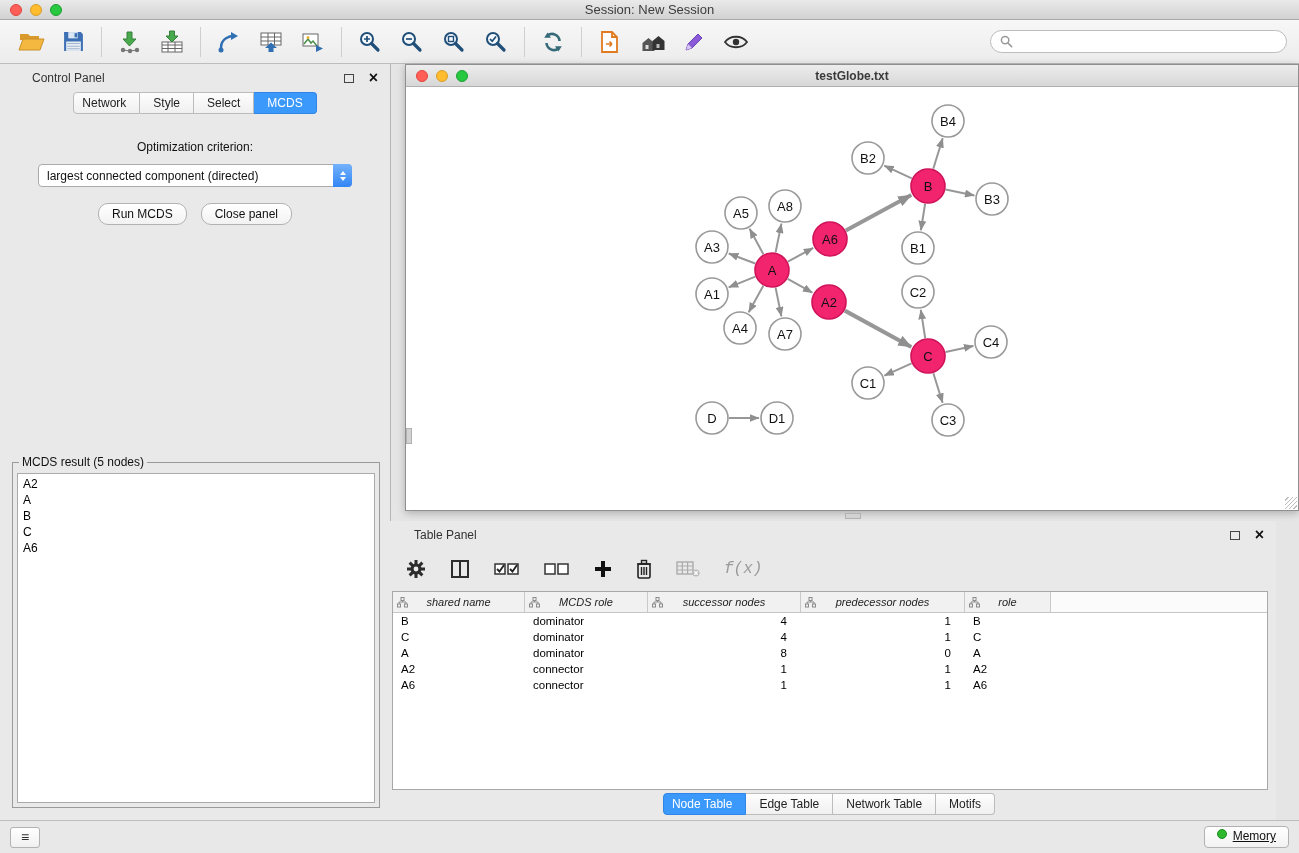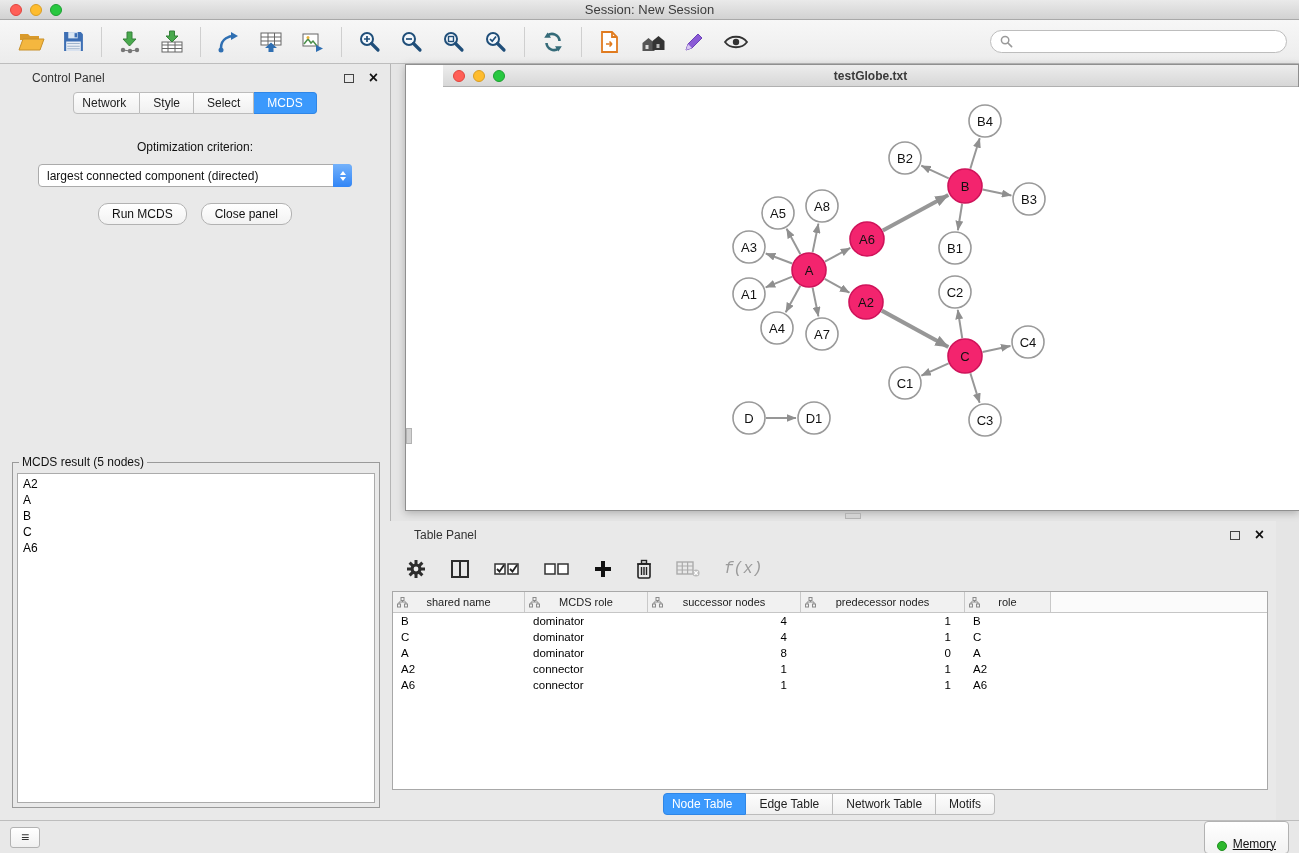--- a/index.html
+++ b/index.html
@@ -57,57 +57,57 @@
     font-size:12px; color:#111; padding:3px 13px; }
 
   fieldset.result { position:absolute; left:12px; right:10px; top:391px; bottom:12px;
     border:1px solid #9a9a9a; padding:4px; }
   fieldset.result legend { font-size:12px; color:#111; padding:0 3px; margin-left:2px; }
   .result-list { width:100%; height:100%; background:#fff; border:1px solid #ababab; overflow:auto; padding:2px 5px; }
   .result-item { font-size:12px; line-height:16px; color:#000; }
 
   
   .network-window { position:absolute; left:405px; top:64px; width:894px; height:447px;
-    background:#fff; border:1px solid #8f8f8f; box-shadow:0 2px 8px rgba(0,0,0,0.25);padding-left:37px; }
+    background:#fff; border:1px solid #8f8f8f; box-shadow:0 2px 8px rgba(0,0,0,0.25); }
   .nw-titlebar { height:22px; background:linear-gradient(#ededed,#d7d7d7); border-bottom:1px solid #b0b0b0;
     display:flex; align-items:center; position:relative; }
   .nw-title { position:absolute; left:0; right:0; text-align:center; font-size:12px; font-weight:bold; color:#3a3a3a; }
   .nw-canvas { position:relative; width:892px; height:423px; background:#fff; }
   .nw-canvas svg { position:absolute; left:0; top:0; }
   .nw-grip { position:absolute; right:1px; bottom:1px; width:12px; height:12px;
     background:repeating-linear-gradient(135deg,#fff 0 2px,#bdbdbd 2px 3px); }
 
   .split-h1 { position:absolute; left:406px; top:428px; width:6px; height:16px; background:#d2d2d2; border:1px solid #b2b2b2; }
   .split-h2 { position:absolute; left:845px; top:513px; width:16px; height:6px; background:#d2d2d2; border:1px solid #b2b2b2; }
 
   
   .table-panel { position:absolute; left:382px; top:521px; width:894px; bottom:33px; background:#e9e9e9; }
   .tp-toolbar { height:40px; display:flex; align-items:center; gap:24px; padding:0 24px; }
   .fx { font-family:Liberation Mono, monospace; font-style:italic; font-size:16px; color:#9b9b9b; }
   .tp-table { position:absolute; left:10px; right:8px; top:70px; bottom:30px; background:#fff;
     border:1px solid #a8a8a8; overflow:hidden; }
   .tbl-header { display:flex; background:#f1f1f1; border-bottom:1px solid #c6c6c6; height:21px; }
   .th { position:relative; font-size:11px; display:flex; align-items:center; justify-content:center;
-    border-right:1px solid #c9c9c9; color:#222; }
+    border-right:1px solid #c9c9c9; color:#222;font-style:italic; }
   .th svg { position:absolute; left:4px; top:5px; }
   .th.fill { flex:1; border-right:none; background:#fbfbfb; }
   .tbl-row { display:flex; height:16px; align-items:center; }
   .td { font-size:11.5px; color:#000; padding:0 8px; overflow:hidden; white-space:nowrap; }
   .td.r { text-align:right; padding-right:14px; }
   .tp-tabs { position:absolute; left:0; right:0; bottom:5px; display:flex; justify-content:center; }
 
   
   .statusbar { position:absolute; left:0; right:0; bottom:0; height:33px; background:#e8e8e8;
     border-top:1px solid #bdbdbd; display:flex; align-items:center; padding:0 10px; }
   .list-btn { width:30px; height:21px; border:1px solid #b2b2b2; border-radius:3px;
     background:linear-gradient(#fff,#f0f0f0); display:flex; align-items:center; justify-content:center;
     font-size:14px; color:#333; }
-  .memory-btn { margin-left:auto; display:flex; align-items:flex-end; gap:6px;
+  .memory-btn { margin-left:auto; display:flex; align-items:flex-start; gap:6px;
     background:linear-gradient(#fff,#f2f2f2); border:1px solid #b2b2b2; border-radius:4px;
-    padding:2px 12px; font-size:12px; color:#111; height:33px;text-decoration:underline; }
+    padding:2px 12px; font-size:12px; color:#111; height:22px;text-decoration:underline; }
   .mem-dot { width:10px; height:10px; border-radius:50%; background:#2db82d; border:1px solid #1f8f1f; }
 </style>
 </head>
 <body>
 
 <div class="titlebar">
   <div class="lights">
     <div class="light red"></div>
     <div class="light yellow"></div>
     <div class="light green"></div>

